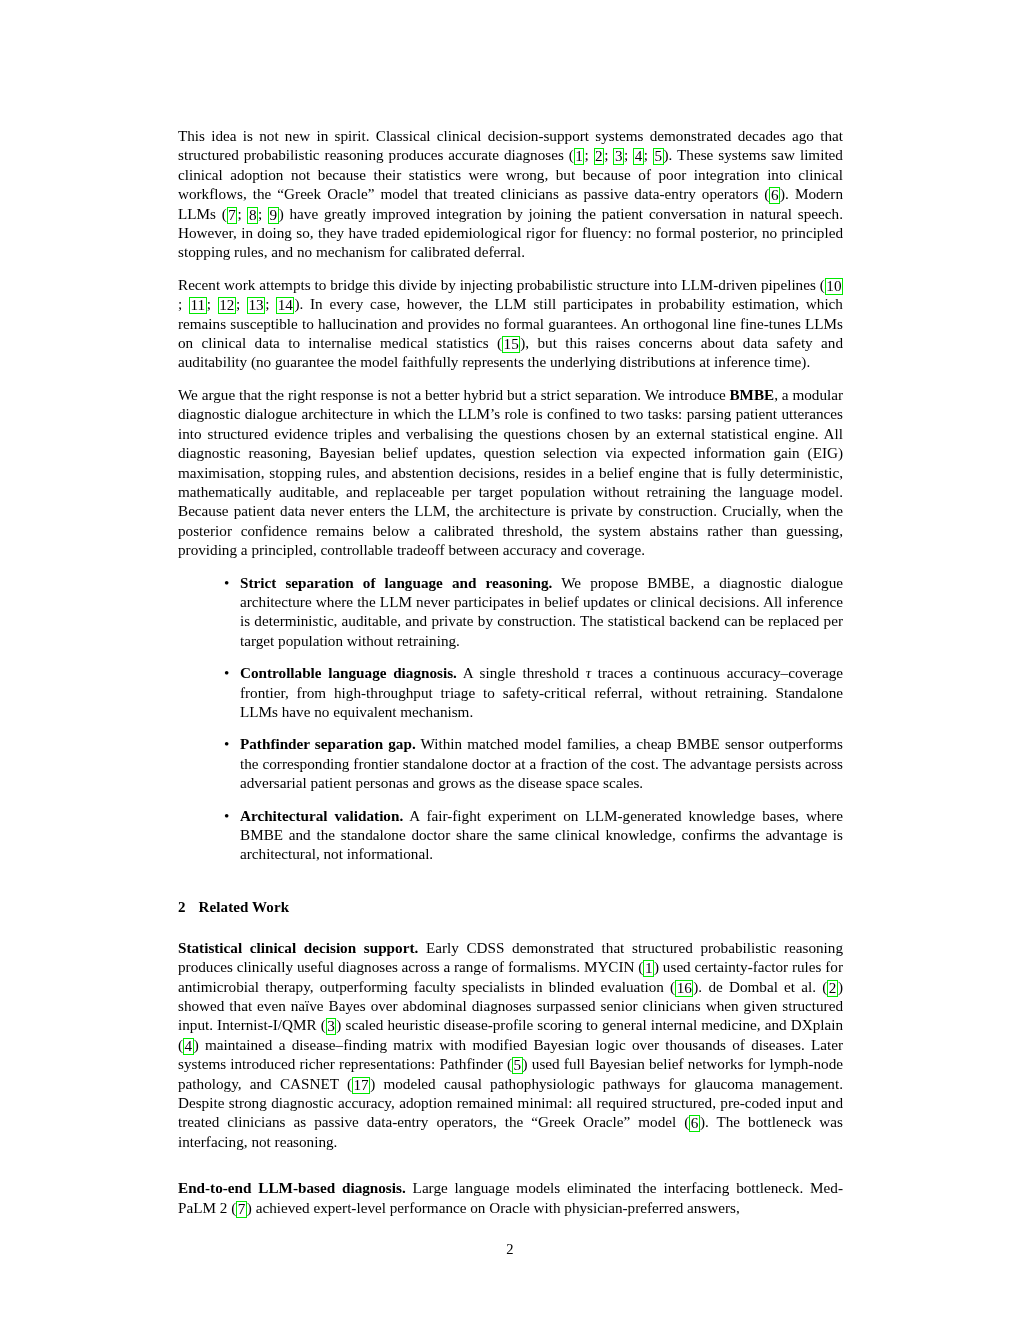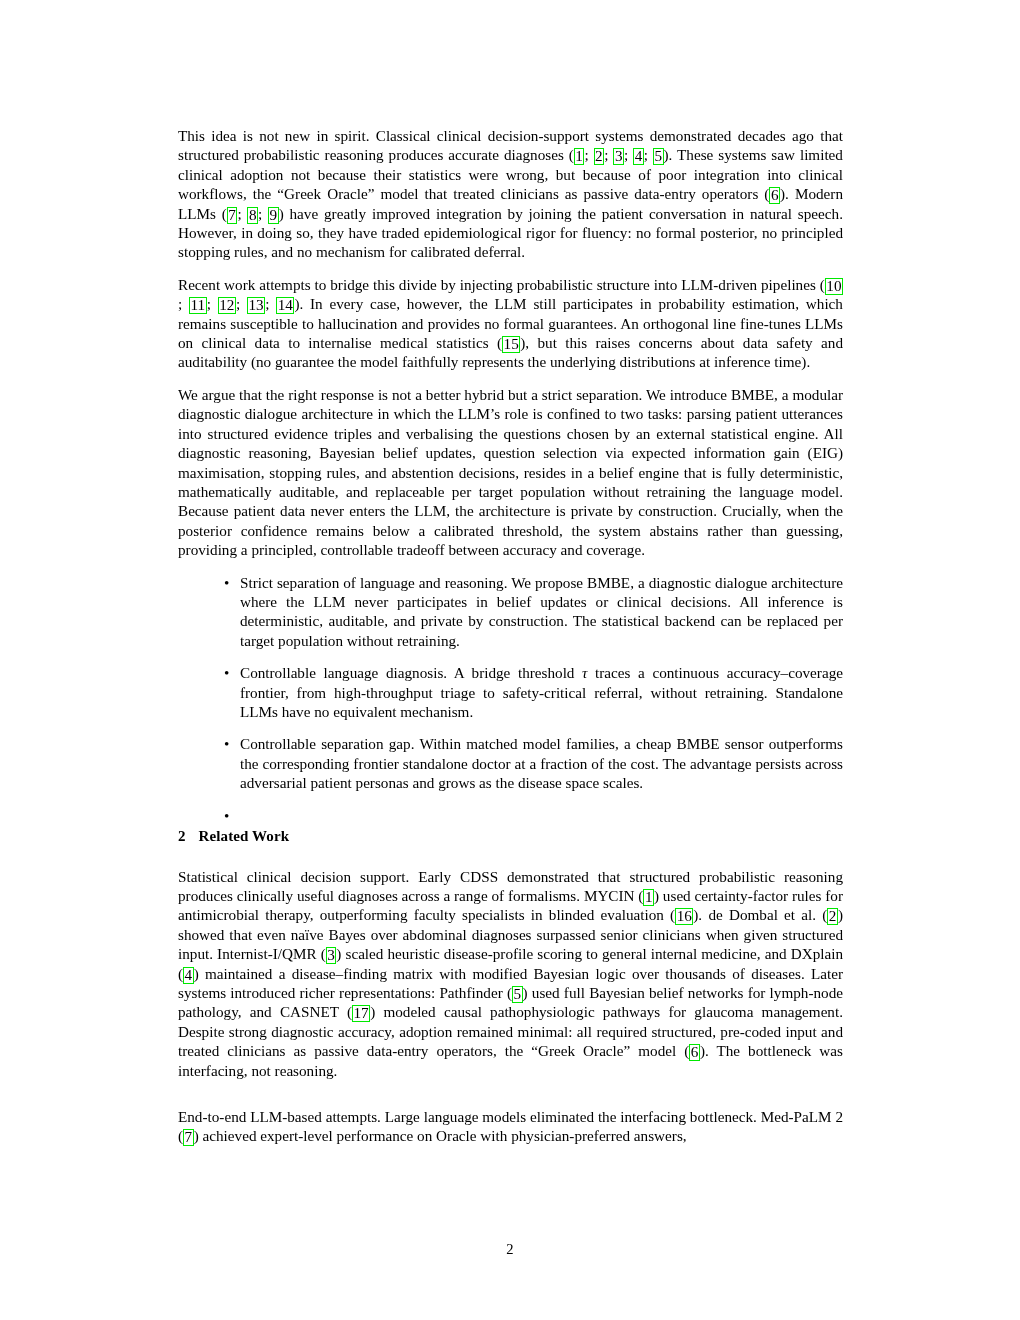--- a/index.html
+++ b/index.html
@@ -44,21 +44,21 @@
     color: #000000;
     line-height: 0.98;
     padding: 0 0.5px;
     margin: 0 0px;
     text-decoration: none;
     vertical-align: baseline;
     position: relative;
     top: 1px;
   }
   .it { }
-  .bf { font-weight: normal; }
+  .bf { font-weight: bold; }
   .mathvar { font-style: italic; font-family: "Liberation Serif", serif; }
 
   ul.contrib {
     list-style: none;
     margin: 10px 0 0 0;
     padding: 0;
   }
   ul.contrib > li {
     position: relative;
     margin: 0 0 13px 0;
@@ -112,35 +112,36 @@
     <p class="para"><span>We argue that the right response is not a better hybrid but a </span><span class="it">strict separation</span><span>. We introduce </span><span class="bf">BMBE</span><span>, a modular diagnostic dialogue architecture in which the LLM’s role is confined to two tasks: parsing patient utterances into structured evidence triples and verbalising the questions chosen by an external statistical engine. All diagnostic reasoning, Bayesian belief updates, question selection via expected information gain (EIG) maximisation, stopping rules, and abstention decisions, resides in a </span><span class="it">belief engine</span><span> that is fully deterministic, mathematically auditable, and replaceable per target population without retraining the language model. Because patient data never enters the LLM, the architecture is private by construction. Crucially, when the posterior confidence remains below a calibrated threshold, the system </span><span class="it">abstains</span><span> rather than guessing, providing a principled, controllable tradeoff between accuracy and coverage.</span></p>
 
 
     <ul class="contrib">
       <li>
         <span class="bullet">•</span>
         <span class="contrib-body"><span class="bf">Strict separation of language and reasoning.</span><span> We propose BMBE, a diagnostic dialogue architecture where the LLM never participates in belief updates or clinical decisions. All inference is deterministic, auditable, and private by construction. The statistical backend can be replaced per target population without retraining.</span></span>
       </li>
       <li>
         <span class="bullet">•</span>
-        <span class="contrib-body"><span class="bf">Controllable language diagnosis.</span><span>  A bridge threshold </span><span class="mathvar">τ</span><span> traces a continuous accuracy–coverage frontier, from high-throughput triage to safety-critical referral, without retraining. Standalone LLMs have no equivalent mechanism.</span></span>
+        <span class="contrib-body"><span class="bf">Controllable language diagnosis.</span><span>  A single threshold </span><span class="mathvar">τ</span><span> traces a continuous accuracy–coverage frontier, from high-throughput triage to safety-critical referral, without retraining. Standalone LLMs have no equivalent mechanism.</span></span>
       </li>
       <li>
         <span class="bullet">•</span>
-        <span class="contrib-body"><span class="bf">Controllable separation gap.</span><span> Within matched model families, a cheap BMBE sensor outperforms the corresponding frontier standalone doctor at a fraction of the cost. The advantage persists across adversarial patient personas and grows as the disease space scales.</span></span>
+        <span class="contrib-body"><span class="bf">Pathfinder separation gap.</span><span> Within matched model families, a cheap BMBE sensor outperforms the corresponding frontier standalone doctor at a fraction of the cost. The advantage persists across adversarial patient personas and grows as the disease space scales.</span></span>
       </li>
       <li>
         <span class="bullet">•</span>
+        <span class="contrib-body"><span class="bf">Architectural validation.</span><span>  A fair-fight experiment on LLM-generated knowledge bases, where BMBE and the standalone doctor share the same clinical knowledge, confirms the advantage is architectural, not informational.</span></span>
       </li>
     </ul>
 
     <h2 class="section"><span class="secnum">2</span><span>Related Work</span></h2>
 
     <p class="para"><span class="bf">Statistical clinical decision support.</span><span>  Early CDSS demonstrated that structured probabilistic reasoning produces clinically useful diagnoses across a range of formalisms. MYCIN (</span><a class="cite" href="#">1</a><span>) used certainty-factor rules for antimicrobial therapy, outperforming faculty specialists in blinded evaluation (</span><a class="cite" href="#">16</a><span>). de Dombal et al. (</span><a class="cite" href="#">2</a><span>) showed that even naïve Bayes over abdominal diagnoses surpassed senior clinicians when given structured input. Internist-I/QMR (</span><a class="cite" href="#">3</a><span>) scaled heuristic disease-profile scoring to general internal medicine, and DXplain (</span><a class="cite" href="#">4</a><span>) maintained a disease–finding matrix with modified Bayesian logic over thousands of diseases. Later systems introduced richer representations: Pathfinder (</span><a class="cite" href="#">5</a><span>) used full Bayesian belief networks for lymph-node pathology, and CASNET (</span><a class="cite" href="#">17</a><span>) modeled causal pathophysiologic pathways for glaucoma management. Despite strong diagnostic accuracy, adoption remained minimal: all required structured, pre-coded input and treated clinicians as passive data-entry operators, the “Greek Oracle” model (</span><a class="cite" href="#">6</a><span>). The bottleneck was </span><span class="it">interfacing</span><span>, not reasoning.</span></p>
 
     <div class="block-gap-md"></div>
 
-    <p class="para"><span class="bf">End-to-end LLM-based attempts.</span><span>  Large language models eliminated the interfacing bottleneck. Med-PaLM 2 (</span><a class="cite" href="#">7</a><span>) achieved expert-level performance on Oracle with physician-preferred answers,</span></p>
+    <p class="para"><span class="bf">End-to-end LLM-based diagnosis.</span><span>  Large language models eliminated the interfacing bottleneck. Med-PaLM 2 (</span><a class="cite" href="#">7</a><span>) achieved expert-level performance on Oracle with physician-preferred answers,</span></p>
 
   </div>
 
   <div class="pagenum">2</div>
 </div>
 
 </body></html>

